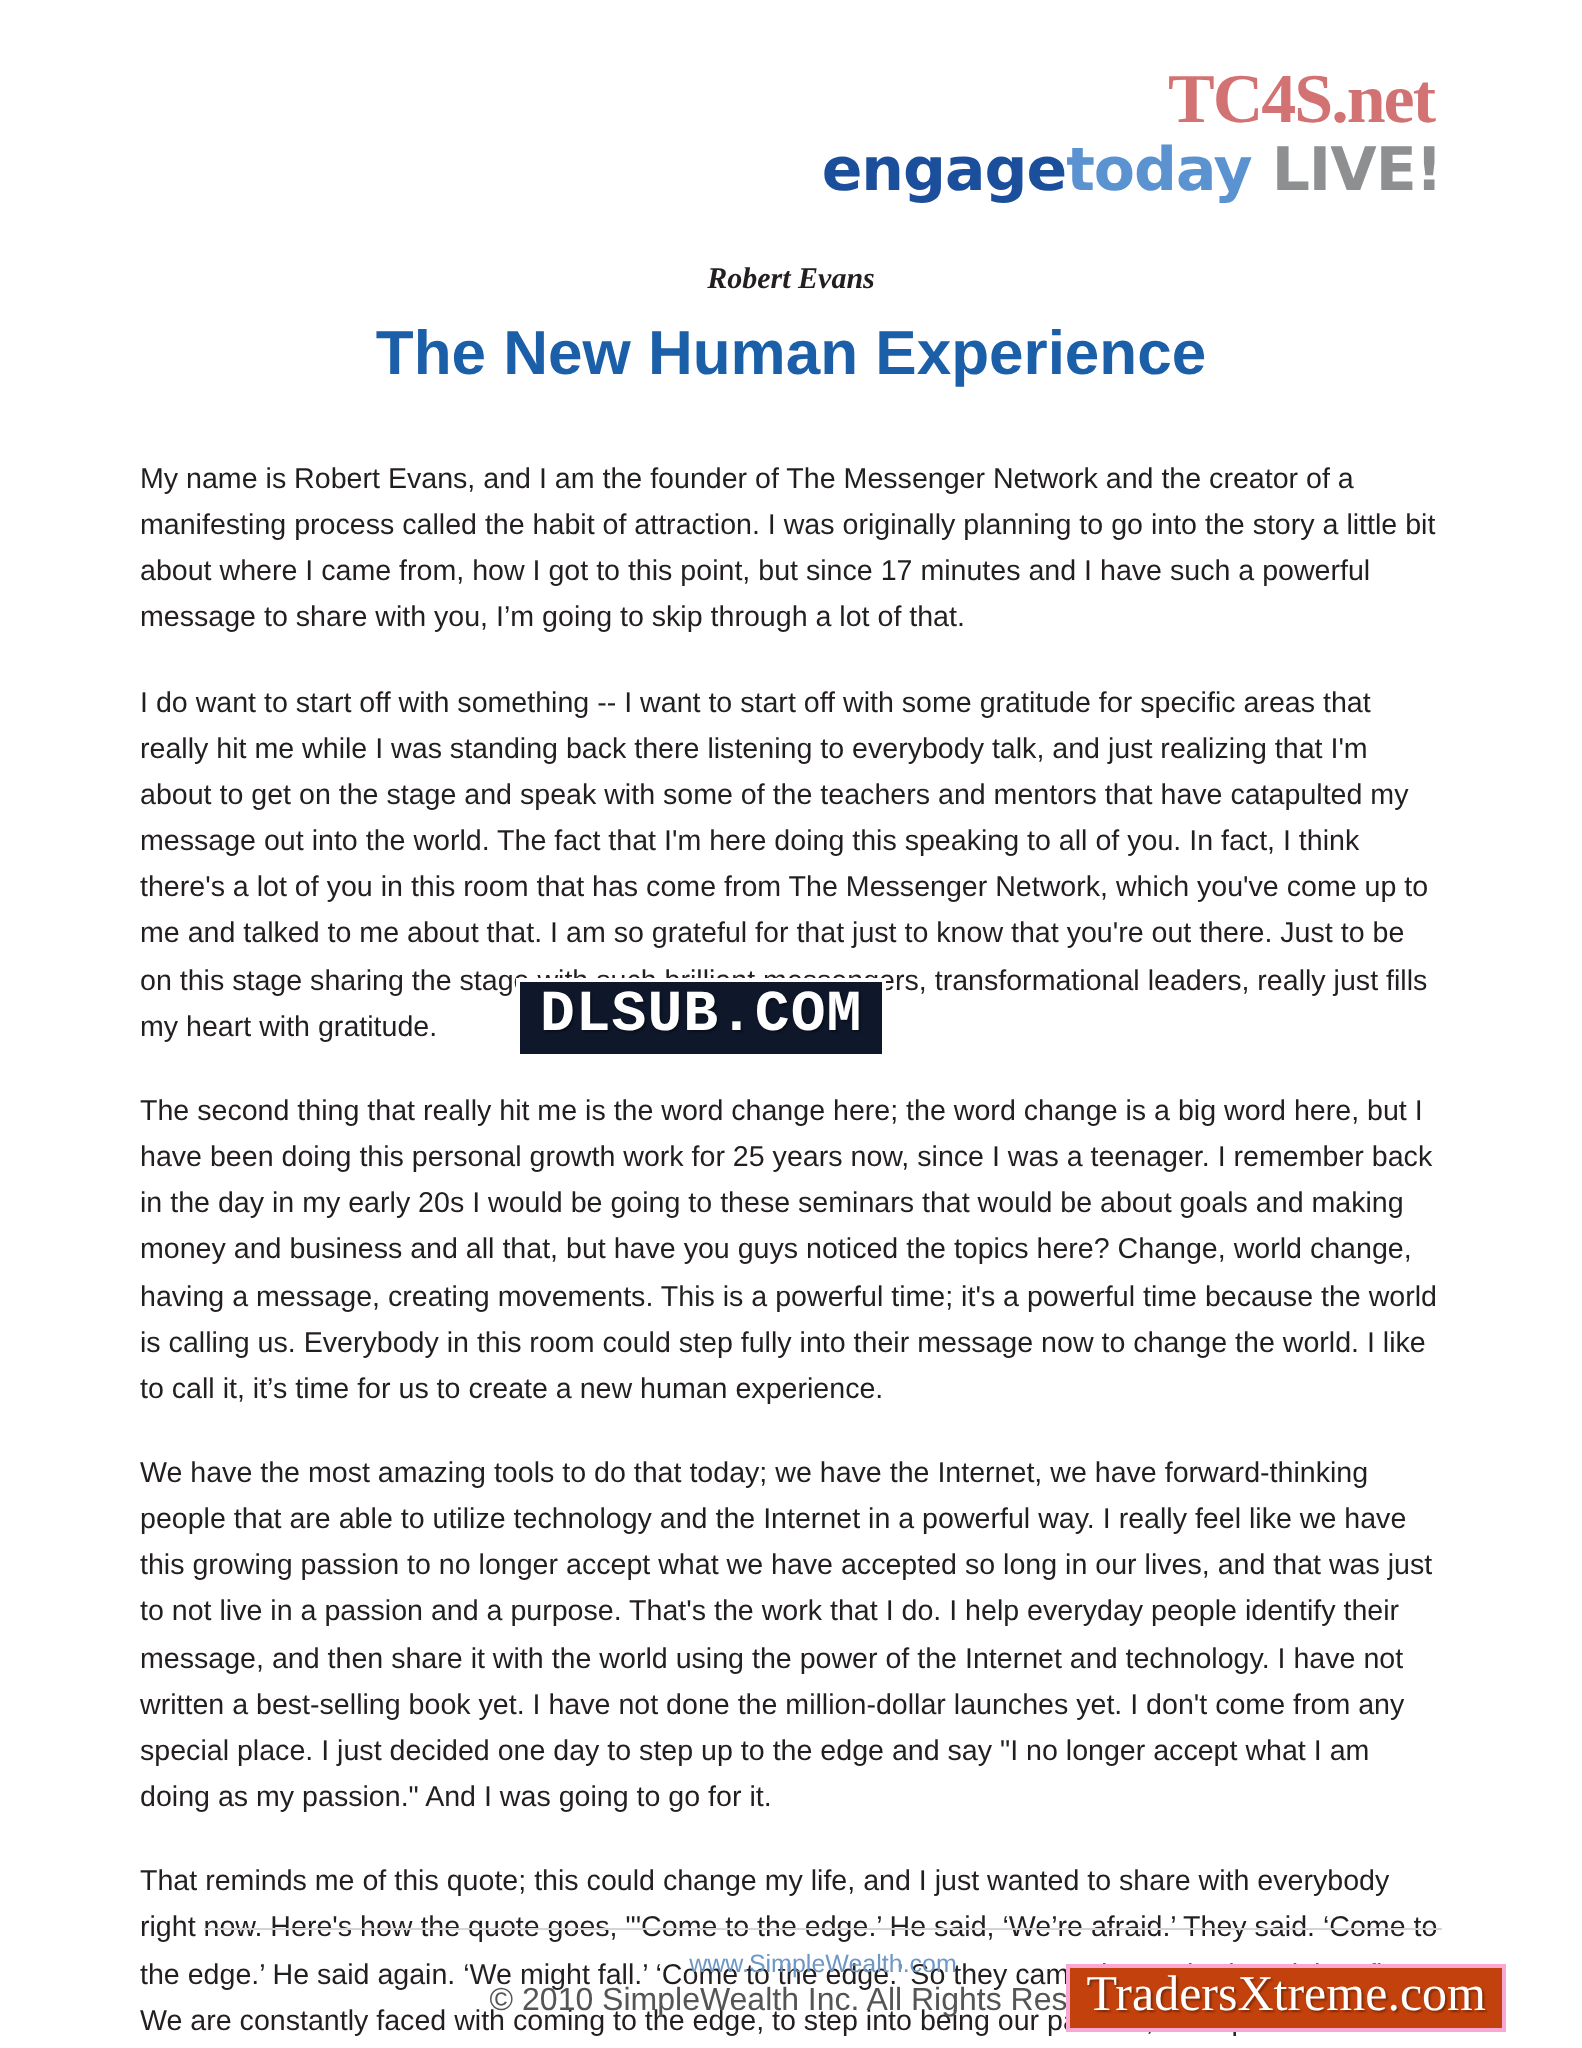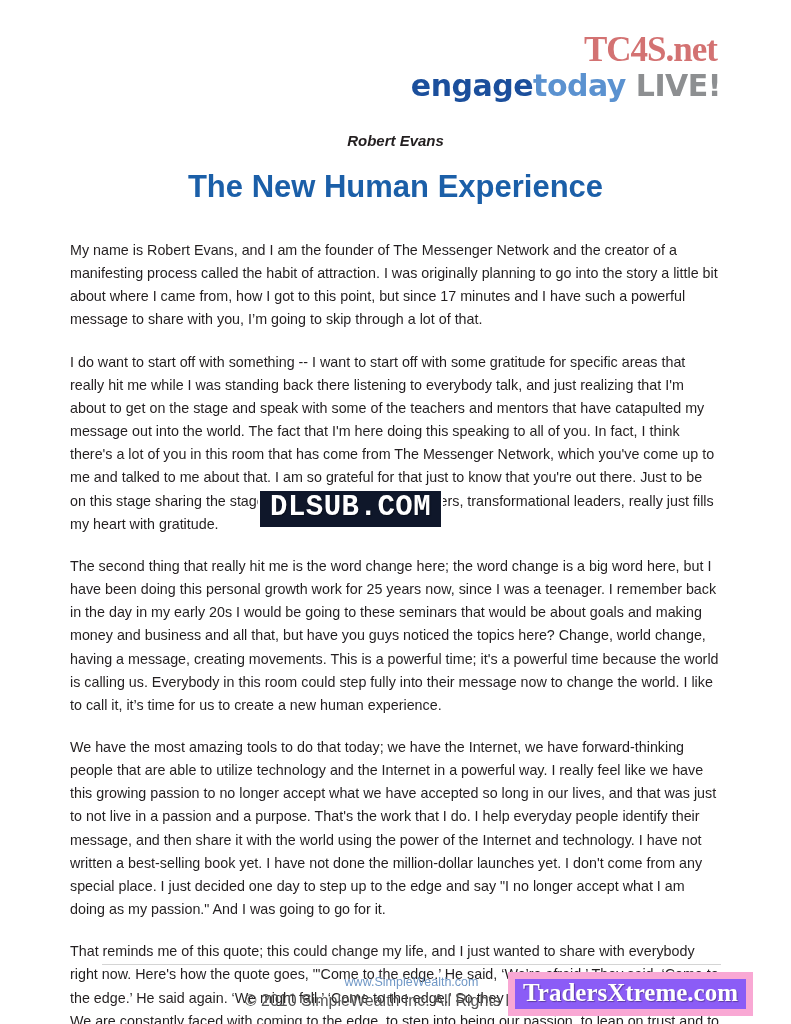--- a/index.html
+++ b/index.html
@@ -63,21 +63,22 @@
   
   .title-block {
     text-align: center;
     margin-top: 36px;
   }
   .author {
     font-size: 15px;
     font-weight: bold;
     font-style: italic;
     color: #231f20;
-    margin-bottom: 20px;
+    margin-bottom: 10px;
+    font-family: Liberation Serif, serif;
   }
   .doc-title {
     font-size: 31px;
     font-weight: bold;
     color: #1b5fa8;
     letter-spacing: 0px;
   }
 
   
   .body-copy {
@@ -127,27 +128,27 @@
     margin-bottom: 3px;
   }
   .footer-copy {
     font-size: 16px;
     color: #555555;
   }
   .wm-txc {
     position: absolute;
     right: 38px;
     bottom: 8px;
-    background: #8b5cf6;
+    background: #c2410c;
     color: #ffffff;
     font-family: "Liberation Serif", serif;
-    font-weight: bold;
+    font-weight: normal;
     font-size: 25px;
     padding: 1px 8px 3px 8px;
-    border: 7px solid #f9a8d4;
+    border: 2px solid #f9a8d4;
     text-shadow: 1px 1px 1px rgba(0,0,0,0.35);
     line-height: 1.05;
     white-space: nowrap;
   }
 </style>
 </head>
 <body>
 
 <div class="page">
 

